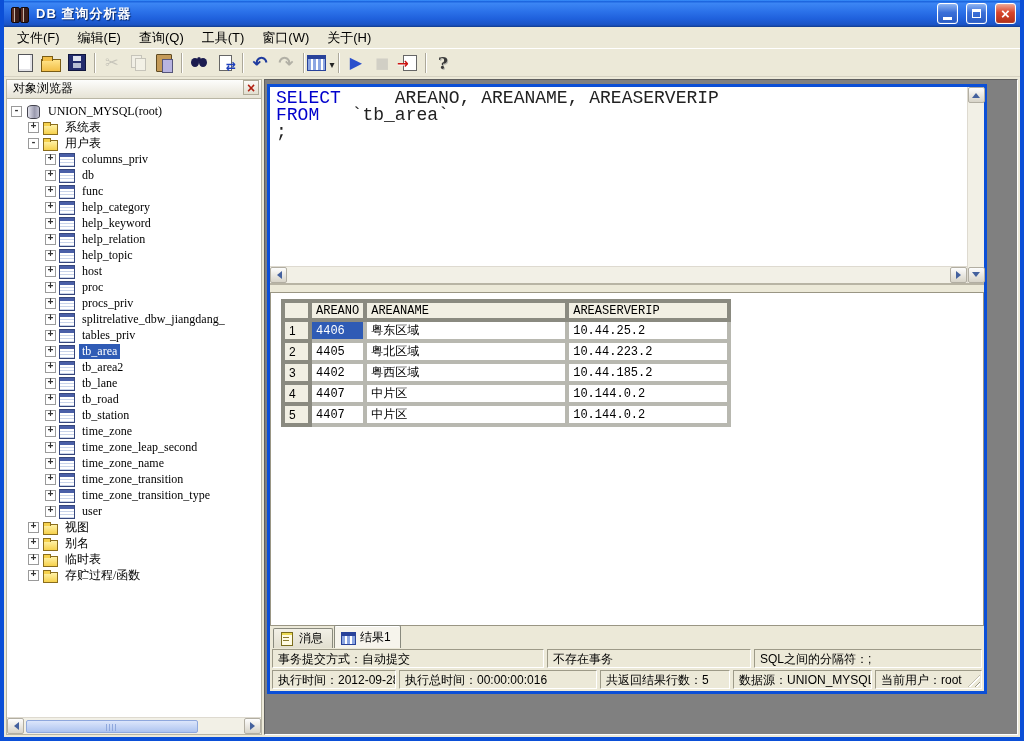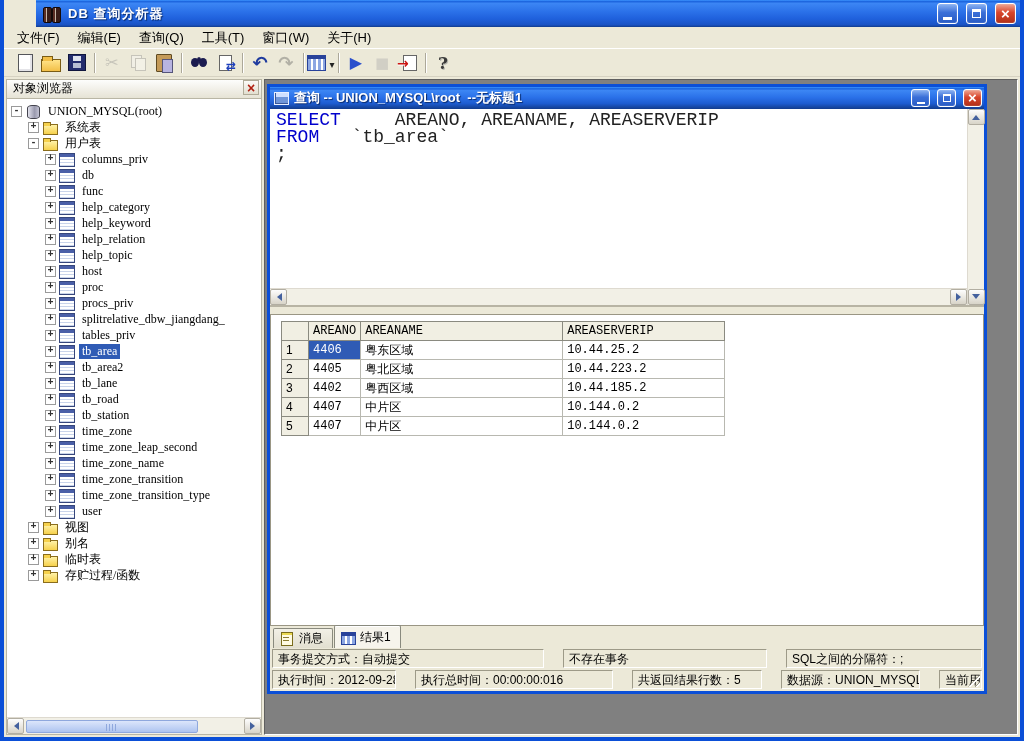--- a/index.html
+++ b/index.html
@@ -5,21 +5,21 @@
   * { margin:0; padding:0; box-sizing:border-box; }
   html,body { width:1024px; height:741px; overflow:hidden; font-family:"Liberation Sans","DejaVu Sans",sans-serif; }
   .mono { font-family:"Liberation Mono","DejaVu Sans Mono",monospace; }
 
   .win { position:absolute; inset:0; display:flex; flex-direction:column;
          background:var(--chrome_beige,#ECE9D8);
          border:4px solid var(--accent_blue,#0b4fd7); border-top:0; }
 
   
   .titlebar { height:27px; flex:none; display:flex; align-items:center; gap:6px; padding:0 4px 0 6px;
-    background:linear-gradient(180deg,#3d95ff 0%,#1b63dd 6%,#3c86f4 12%,#2a70e8 45%,#1f60dc 70%,#1a53c4 92%,#123c8c 100%);margin-left:32px; }
+    background:linear-gradient(180deg,#3d95ff 0%,#1b63dd 6%,#3c86f4 12%,#2a70e8 45%,#1f60dc 70%,#1a53c4 92%,#123c8c 100%); }
   .app-icon { width:20px; height:16px; position:relative; flex:none; }
   .app-icon::before,.app-icon::after { content:""; position:absolute; top:1px; width:7px; height:14px;
     background:linear-gradient(90deg,#5a2d24 0 2px,#c8b8a8 2px 3px,#3a1d18 3px); border:1px solid #140a08; border-radius:2px; }
   .app-icon::before { left:1px; } .app-icon::after { left:10px; }
   .title-text { color:#fff; font-weight:bold; font-size:13px; text-shadow:1px 1px 1px #0a2a6a; flex:1; letter-spacing:1px; }
   .wbtn { width:21px; height:21px; margin-left:2px; border:1px solid #fff; border-radius:3px;
     background:linear-gradient(180deg,#8db4f2,#3a6fd8 45%,#2a5cc4); display:flex; align-items:center; justify-content:center; box-shadow:inset 0 0 1px #cfe0ff; }
   .wbtn.close { background:linear-gradient(180deg,#f0a894,var(--close_red,#d8452c) 45%,#b03018); }
   .g-min { width:9px; height:3px; background:#fff; margin-top:10px; }
   .g-max { width:9px; height:9px; border:1px solid #fff; border-top:3px solid #fff; }
@@ -108,41 +108,41 @@
   .editor { height:198px; flex:none; display:grid; grid-template-columns:1fr 17px; grid-template-rows:1fr 17px; background:#fff; border-bottom:2px solid #b8b4a4; }
   .editor-text { grid-area:1/1/2/2; padding:3px 0 0 6px; font-family:"Liberation Mono","DejaVu Sans Mono",monospace; font-size:18px; line-height:17px; white-space:pre; overflow:hidden; }
   .sql-line .kw { color:var(--keyword_blue,#0000cc); }
   .sql-line .code { color:#222; }
   .editor-vscroll { grid-area:1/2/3/3; background:#f2f0e6; border-left:1px solid #dedad0; display:flex; flex-direction:column; justify-content:space-between; align-items:center; }
   .editor-hscroll { grid-area:2/1/3/2; background:#f2f0e6; border-top:1px solid #dedad0; display:flex; align-items:center; justify-content:space-between; }
   .splitter { height:7px; flex:none; }
 
   .results-region { flex:1; background:#fff; border:1px solid #9a9684; border-bottom:0; margin:0; padding:6px 0 0 10px; overflow:hidden; min-height:0; }
   table.grid { border-collapse:collapse; font-size:12px; table-layout:fixed; }
-  .grid th,.grid td { border:1px solid #a3a3a3; height:19px; padding:0 4px; text-align:left; font-weight:normal; overflow:hidden; white-space:nowrap; }
+  .grid th,.grid td { border:4px solid #a3a3a3; height:19px; padding:0 4px; text-align:left; font-weight:normal; overflow:hidden; white-space:nowrap; }
   .grid th { background:#f1efe3; border-color:#8a8a80; font-family:"Liberation Mono","DejaVu Sans Mono",monospace; }
   .grid td.rowhead { background:#f1efe3; border-color:#8a8a80; }
   .grid td { border-color:#b8b8b0; }
   .grid .mono,.grid td.ip { font-family:"Liberation Mono","DejaVu Sans Mono",monospace; }
   .grid td.selcell { background:var(--selection_blue,#2f5bb5); color:#fff; }
   .c0 { width:27px; } .c1 { width:47px; } .c2 { width:202px; } .c3 { width:162px; }
 
   .tabs { height:23px; flex:none; display:flex; align-items:flex-end; gap:1px; padding-left:3px; border-top:1px solid #9a9684; background:var(--chrome_beige,#ECE9D8); }
   .tab { height:20px; display:flex; align-items:center; gap:6px; padding:0 9px 0 6px; font-size:12px;
     border:1px solid #898a7e; border-bottom:0; border-radius:2px 2px 0 0; background:linear-gradient(180deg,#f2f0e6,#e2dfd0); }
   .tab.active { height:23px; background:#f6f4ec; box-shadow:inset 0 1px 0 #fff; }
   .tabico { width:13px; height:13px; position:relative; flex:none; }
   .tabico-message::before { content:""; position:absolute; left:1px; top:0; width:10px; height:12px; background:#fffbe2; border:1px solid #7a6c1c;
     box-shadow:inset 0 2px 0 #ead952; }
   .tabico-message::after { content:""; position:absolute; left:3px; top:5px; width:6px; height:5px;
     background:repeating-linear-gradient(180deg,#8a7a30 0 1px,rgba(0,0,0,0) 1px 3px); }
   .tabico-grid::before { content:""; position:absolute; left:0; top:1px; width:13px; height:11px; border:1px solid #28429a;
     background:linear-gradient(180deg,#28429a 0 3px,rgba(0,0,0,0) 3px), repeating-linear-gradient(90deg,#8ca6e2 0 3px,#fff 3px 5px); }
 
-  .statusbar { flex:none; display:flex; gap:19px; padding:1px 2px; }
+  .statusbar { flex:none; display:flex; gap:3px; padding:1px 2px; }
   .statusbar.r1 { height:21px; }
   .statusbar.r2 { height:22px; padding-bottom:2px; }
   .spanel { border:1px solid; border-color:#9d9a88 #fff #fff #9d9a88; padding:1px 5px; font-size:12px; white-space:nowrap; overflow:hidden; position:relative; }
   .spanel.fill { flex:1; }
   .grip { position:absolute; right:1px; bottom:1px; width:12px; height:12px;
     background:repeating-linear-gradient(135deg,rgba(0,0,0,0) 0 3px,#9a9684 3px 4px,#fff 4px 5px); clip-path:polygon(100% 0,100% 100%,0 100%); }
 </style>
 </head>
 <body>
 
@@ -394,33 +394,20 @@
           <span class="sbtn">
               <span class="a-right"></span>
             </span>
         </div>
       </div>
     </div>
 
     <div class="mdi">
       <div class="cw">
 
-        <div class="cw-title">
-          <span class="cw-icon"></span>
-          <span class="cw-title-text">查询 -- UNION_MYSQL\root  --无标题1</span>
-          <span class="wbtn">
-              <span class="g-min"></span>
-            </span>
-          <span class="wbtn">
-              <span class="g-max"></span>
-            </span>
-          <span class="wbtn close">
-              <span class="g-close"></span>
-            </span>
-        </div>
 
         <div class="editor">
           <div class="editor-text" id="sql"><div class="sql-line"><span class="kw">SELECT</span><span class="code">     AREANO, AREANAME, AREASERVERIP</span></div><div class="sql-line"><span class="kw">FROM</span><span class="code">   `tb_area`</span></div><div class="sql-line"><span class="kw"></span><span class="code">;</span></div></div>
           <div class="editor-vscroll">
             <span class="sbtn">
                 <span class="a-up"></span>
               </span>
             <span class="sbtn">
                 <span class="a-down"></span>
               </span>

